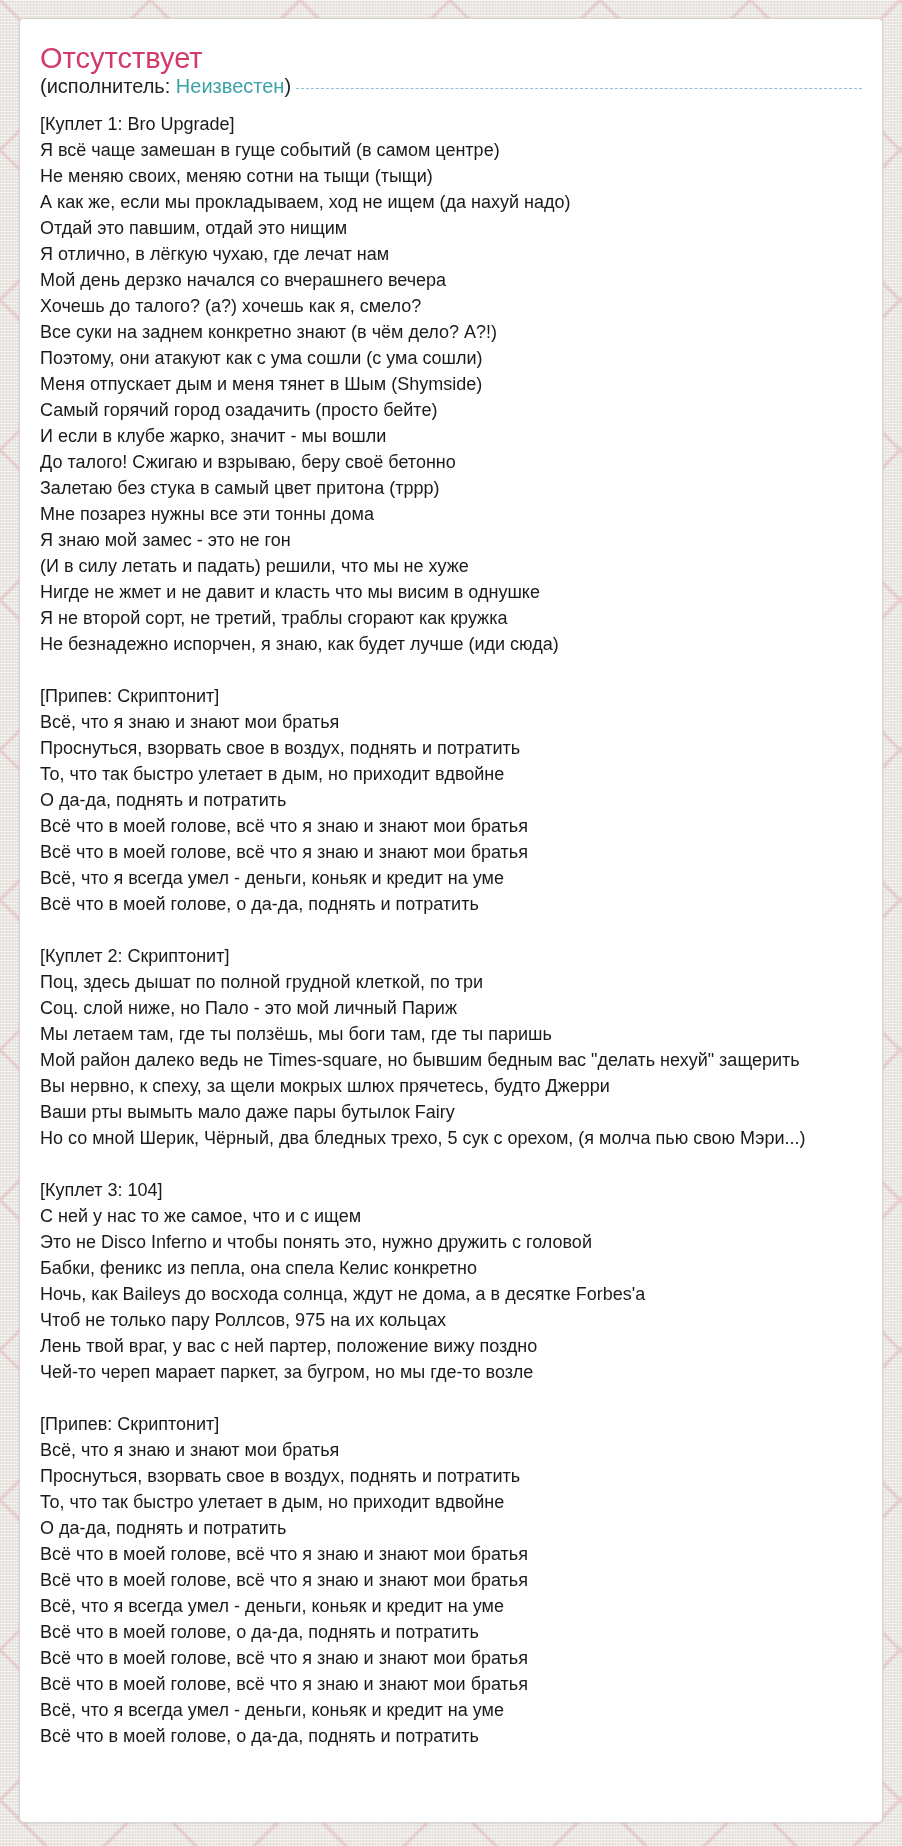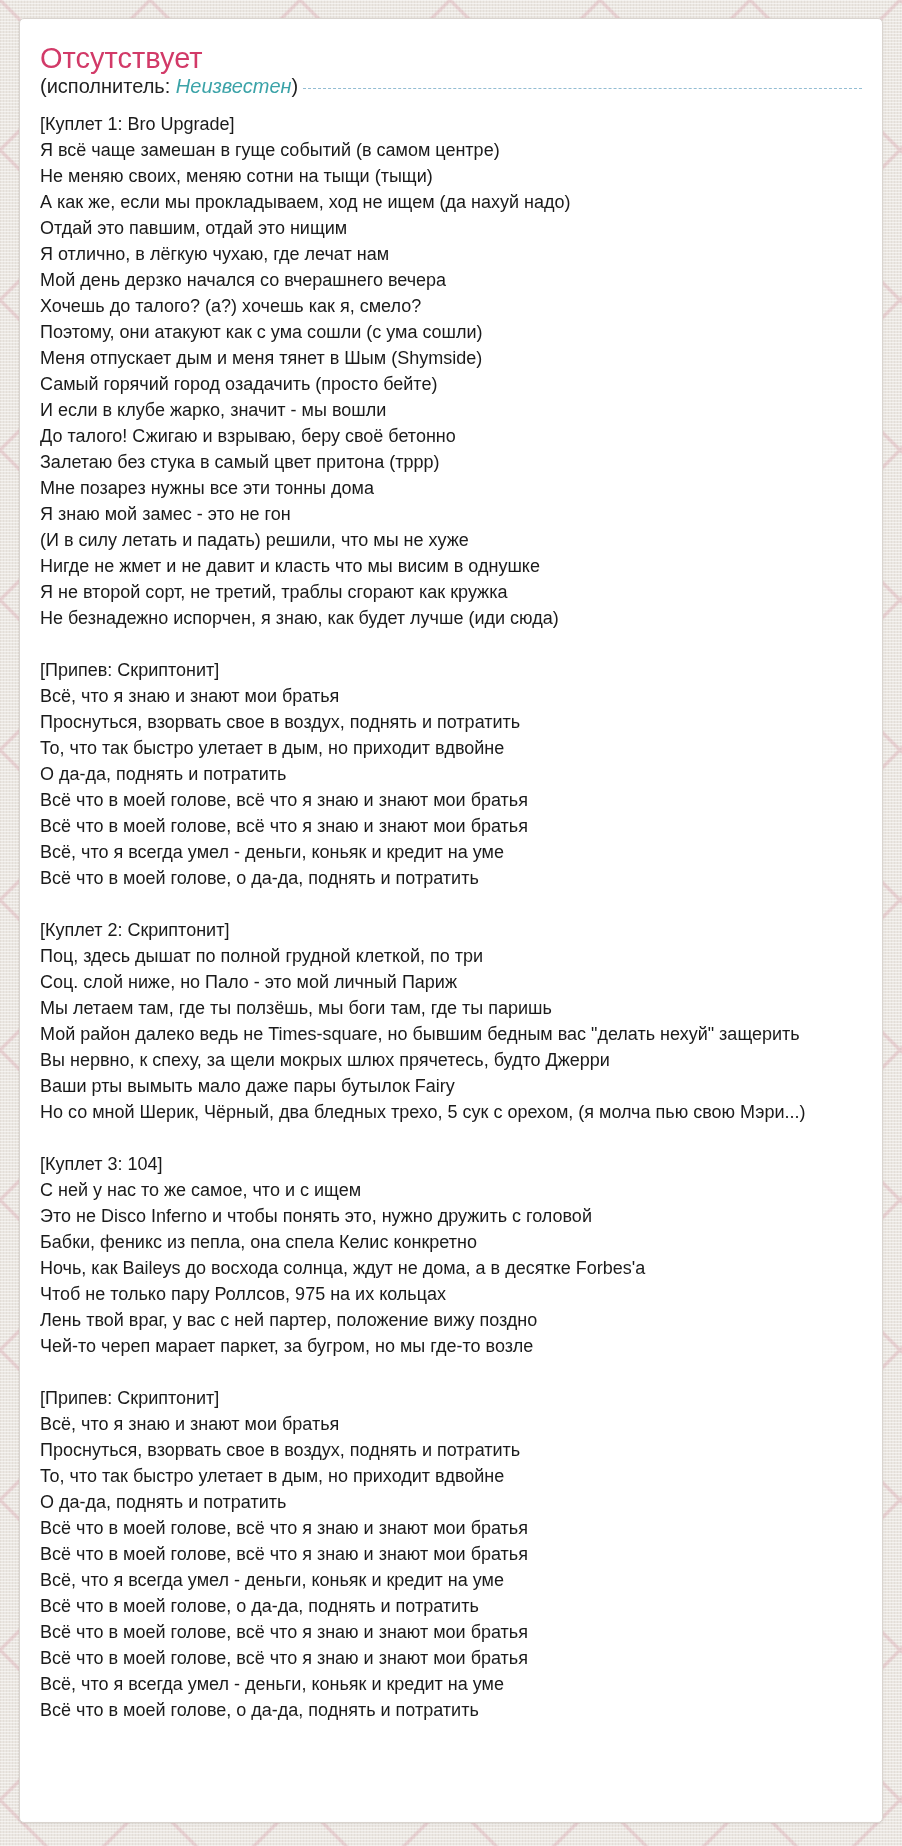--- a/index.html
+++ b/index.html
@@ -47,21 +47,20 @@
     align-items:baseline;
     font-size:20px;
     line-height:22px;
     color:#222;
     white-space:pre;
   }
   .artist-link{
     color:var(--link-color);
     text-decoration:none;
     cursor:pointer;
-    font-style:italic;
   }
   .dashed-sep{
     flex:1 1 auto;
     border-bottom:1px dashed var(--sep-color);
     margin-left:5px;
     transform:translateY(-4px);
     min-width:20px;
   }
   .lyrics{
     margin-top:14px;
@@ -85,20 +84,21 @@
   <div id="lyrics" class="lyrics">
       <div class="stanza">
         <div class="line">[Куплет 1: Bro Upgrade]</div>
         <div class="line">Я всё чаще замешан в гуще событий (в самом центре)</div>
         <div class="line">Не меняю своих, меняю сотни на тыщи (тыщи)</div>
         <div class="line">А как же, если мы прокладываем, ход не ищем (да нахуй надо)</div>
         <div class="line">Отдай это павшим, отдай это нищим</div>
         <div class="line">Я отлично, в лёгкую чухаю, где лечат нам</div>
         <div class="line">Мой день дерзко начался со вчерашнего вечера</div>
         <div class="line">Хочешь до талого? (а?) хочешь как я, смело?</div>
+        <div class="line">Все суки на заднем конкретно знают (в чём дело? А?!)</div>
         <div class="line">Поэтому, они атакуют как с ума сошли (с ума сошли)</div>
         <div class="line">Меня отпускает дым и меня тянет в Шым (Shymside)</div>
         <div class="line">Самый горячий город озадачить (просто бейте)</div>
         <div class="line">И если в клубе жарко, значит - мы вошли</div>
         <div class="line">До талого! Сжигаю и взрываю, беру своё бетонно</div>
         <div class="line">Залетаю без стука в самый цвет притона (тррр)</div>
         <div class="line">Мне позарез нужны все эти тонны дома</div>
         <div class="line">Я знаю мой замес - это не гон</div>
         <div class="line">(И в силу летать и падать) решили, что мы не хуже</div>
         <div class="line">Нигде не жмет и не давит и класть что мы висим в однушке</div>

